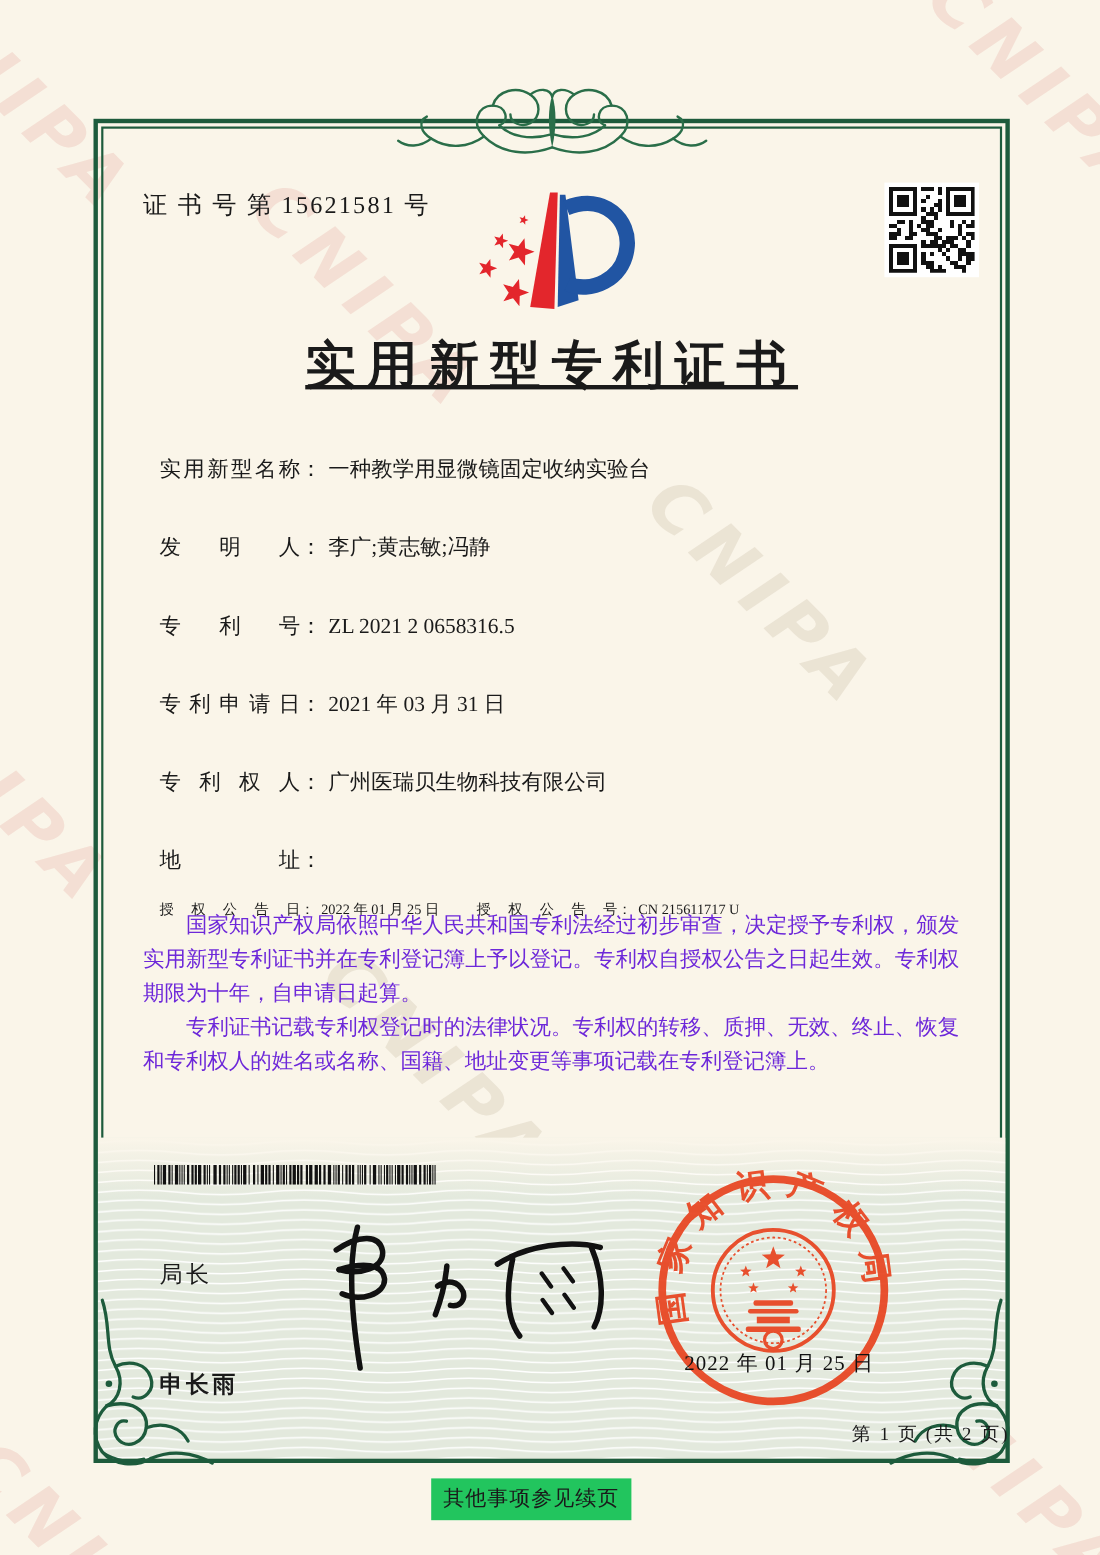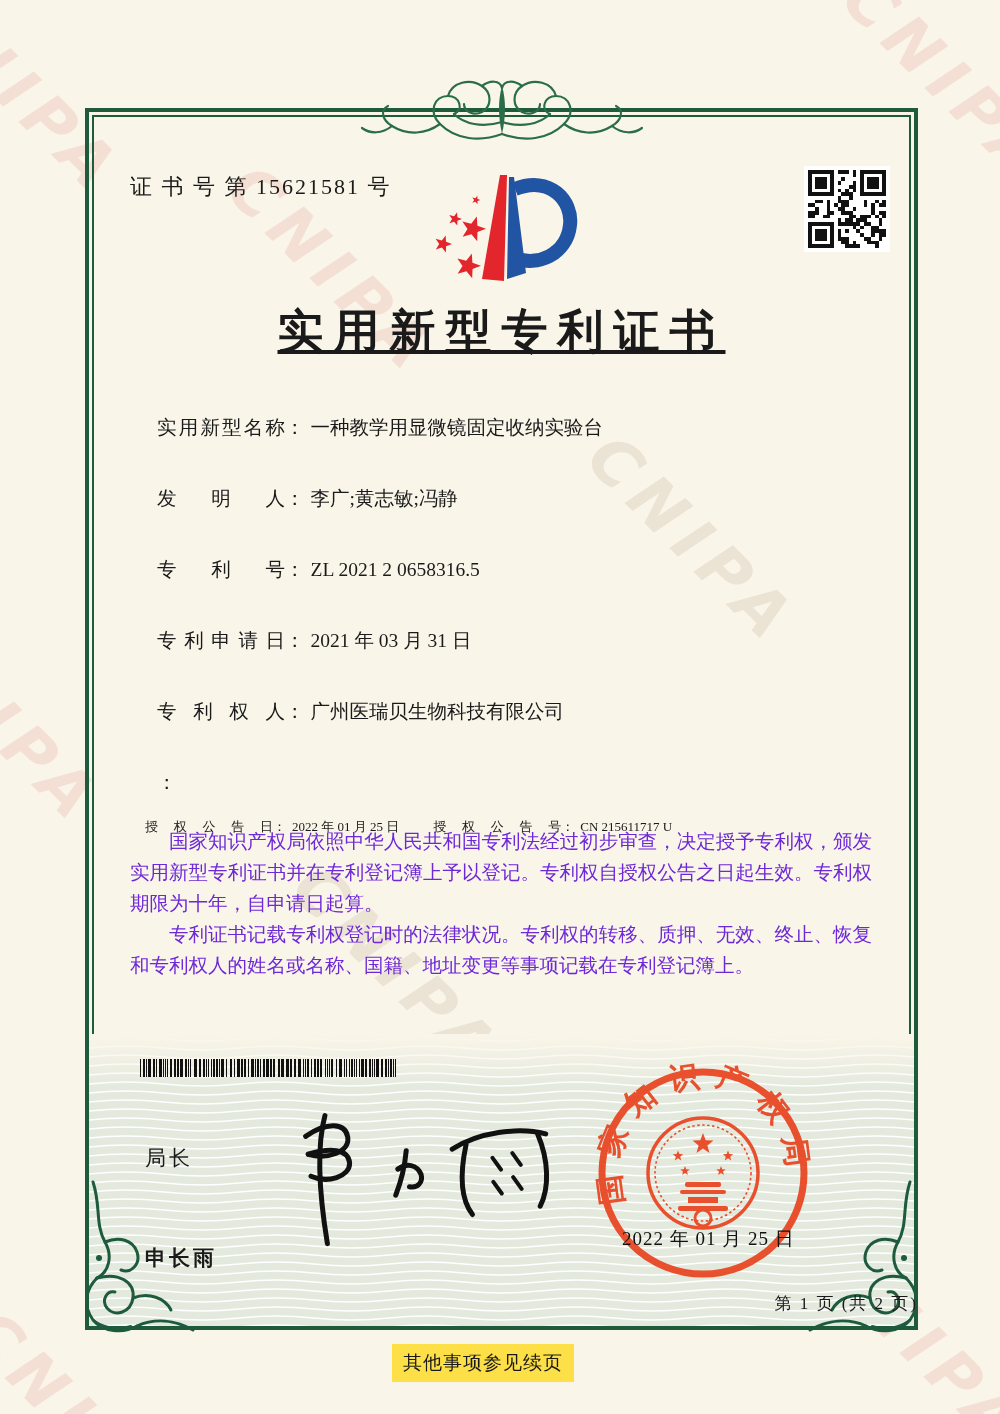--- a/index.html
+++ b/index.html
@@ -29,40 +29,40 @@
 
   
   .abs { position:absolute; z-index:5; }
   .cert-no { left:130px; top:172px; font-size:22px; letter-spacing:2px; }
   .logo { left:420px; top:163px; }
   .qr { left:804px; top:166px; width:86px; height:86px; background:#fff; padding:4px; }
   .title { left:85px; top:301px; width:833px; text-align:center; font-size:46px; font-weight:bold;
            letter-spacing:10px;text-decoration:underline; }
 
   .fields { left:145px; top:413px; width:700px; }
-  .frow { display:flex; font-size:19.5px; margin-bottom:41px; line-height:30px;margin-left:12px; }
+  .frow { display:flex; font-size:19.5px; margin-bottom:41px; line-height:30px; }
   .frow.addr { margin-bottom:14px; }
   .flabel { display:inline-block; width:128px; text-align:justify; text-align-last:justify; flex:0 0 128px; }
   .fcolon { flex:0 0 auto; margin-right:6px; }
   .fvalue { flex:1; max-width:560px; }
   .grant-row { display:flex; font-size:13px; line-height:30px; }
   .grant-no { margin-left:34px; display:flex; }
 
   .body-text { left:130px; top:826px; width:742px; font-size:19.5px; line-height:31px; color:#6d28d9; }
   .body-text p { text-indent:2em; text-align:justify; }
 
   .barcode { left:140px; top:1059px; }
   .director-title, .director-name { font-family:"Liberation Sans","DejaVu Sans",sans-serif; font-size:21px; }
   .director-title { left:145px; top:1144px; letter-spacing:3px; }
   .director-name { left:145px; top:1244px; letter-spacing:3px;font-weight:bold; }
   .signature { left:295px; top:1098px; }
   .seal { left:592px; top:1062px; }
   .seal-date { left:622px; top:1226px; width:180px; font-size:19px; letter-spacing:1px; color:#111; z-index:6; }
   .page-info { left:85px; top:1292px; width:833px; text-align:right; font-size:17px; letter-spacing:2px; }
-  .footer-note { left:392px; top:1344px; width:182px; height:38px; background:#fde047;
+  .footer-note { left:392px; top:1344px; width:182px; height:38px; background:#22c55e;
                  text-align:center; line-height:38px; font-size:19px; letter-spacing:1px; }
 </style>
 </head>
 <body>
 
 <div class="page">
 
   <span class="wm pink" style="left:-50px; top:-30px;">CNIPA</span>
   <span class="wm pink" style="left:880px; top:-40px;">CNIPA</span>
   <span class="wm pink" style="left:265px; top:150px;">CNIPA</span>
@@ -294,20 +294,21 @@
       <span class="flabel">专利申请日</span>
         <span class="fcolon">：</span>
       <span class="fvalue">2021 年 03 月 31 日</span>
     </div>
     <div class="frow">
       <span class="flabel">专利权人</span>
         <span class="fcolon">：</span>
       <span class="fvalue">广州医瑞贝生物科技有限公司</span>
     </div>
     <div class="frow addr">
+      <span class="flabel">地址</span>
         <span class="fcolon">：</span>
     </div>
     <div class="grant-row">
       <span class="flabel">授权公告日</span>
         <span class="fcolon">：</span>
       <span>2022 年 01 月 25 日</span>
       <span class="grant-no">
         <span class="flabel">授权公告号</span>
           <span class="fcolon">：</span>
         <span>CN 215611717 U</span>

